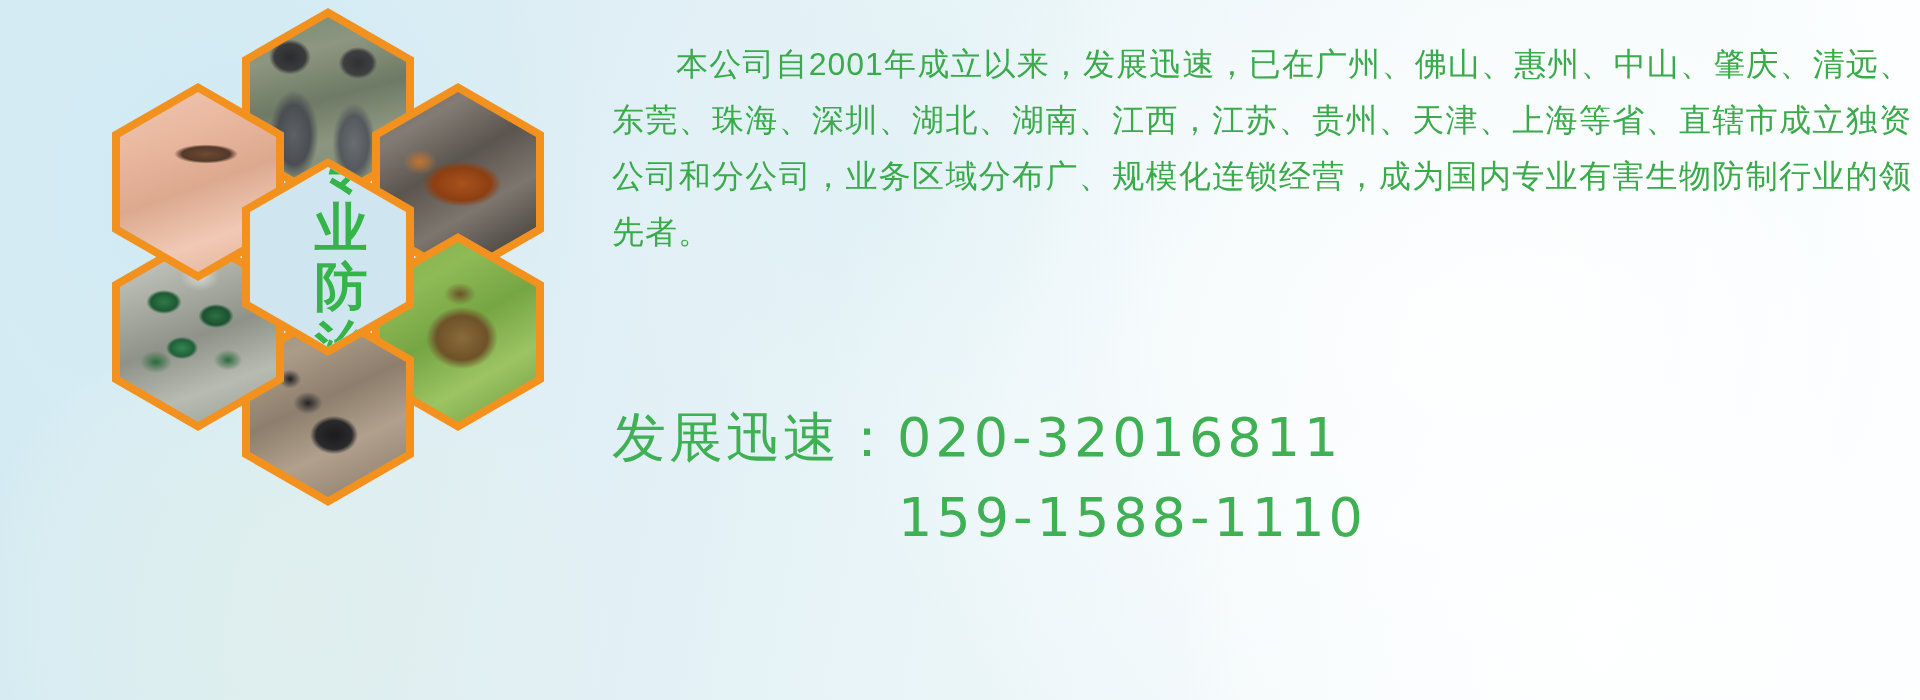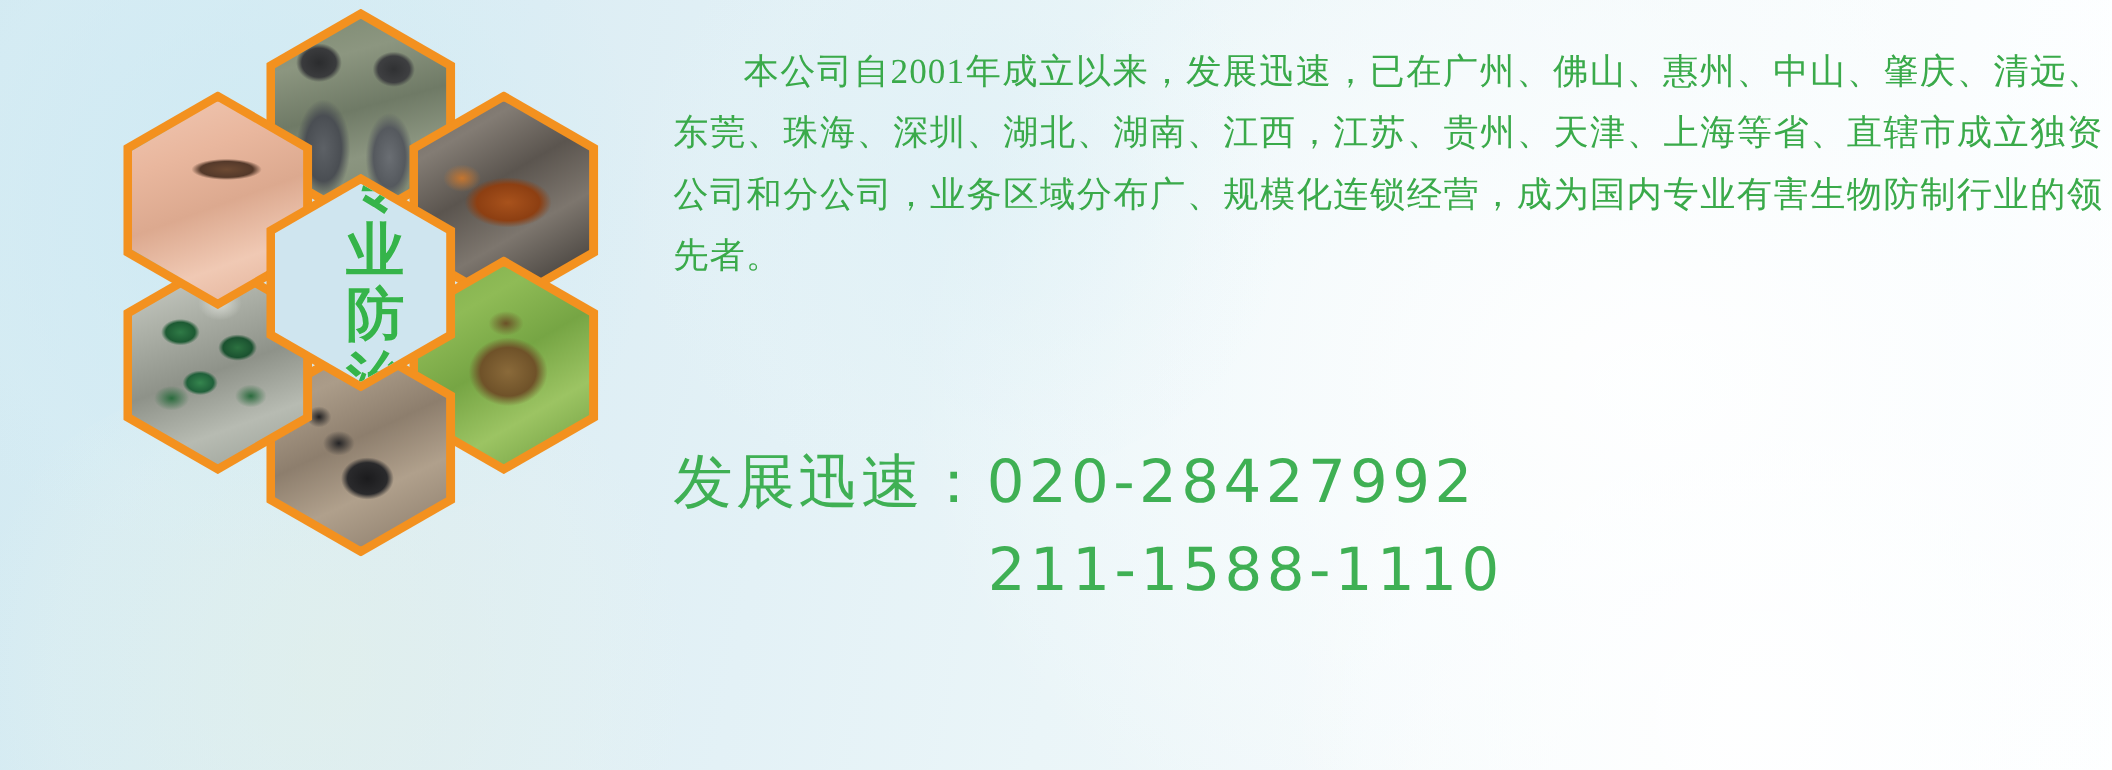--- a/index.html
+++ b/index.html
@@ -120,21 +120,21 @@
   .copy{
     position:absolute;left:612px;top:36px;width:1300px;
   }
   .para{
     color:#3aaa4a;
     font-size:32px;
     line-height:56px;
     letter-spacing:1px;
     text-indent:64px;
     font-weight:500;
-    font-family:Liberation Serif, serif;
+    font-family:Liberation Sans, sans-serif;
     margin:0;
     text-align:justify;
     text-justify:inter-character;
   }
   .contact{
     position:absolute;left:612px;top:398px;width:1300px;
   }
   .contact-line{
     color:#3fb054;
     font-size:54px;
@@ -205,20 +205,20 @@
     </div>
 
   </div>
 
   <div class="copy">
     <p class="para">本公司自2001年成立以来，发展迅速，已在广州、佛山、惠州、中山、肇庆、清远、东莞、珠海、深圳、湖北、湖南、江西，江苏、贵州、天津、上海等省、直辖市成立独资公司和分公司，业务区域分布广、规模化连锁经营，成为国内专业有害生物防制行业的领先者。</p>
   </div>
 
   <div class="contact">
     <div class="contact-line">
-      <span>发展迅速：</span><span class="num">020-28427992</span>
+      <span>发展迅速：</span><span class="num">020-32016811</span>
     </div>
     <div class="contact-line second">
-      <span class="num">211-1588-1110</span>
+      <span class="num">159-1588-1110</span>
     </div>
   </div>
 
 </div>
 
 </body></html>

